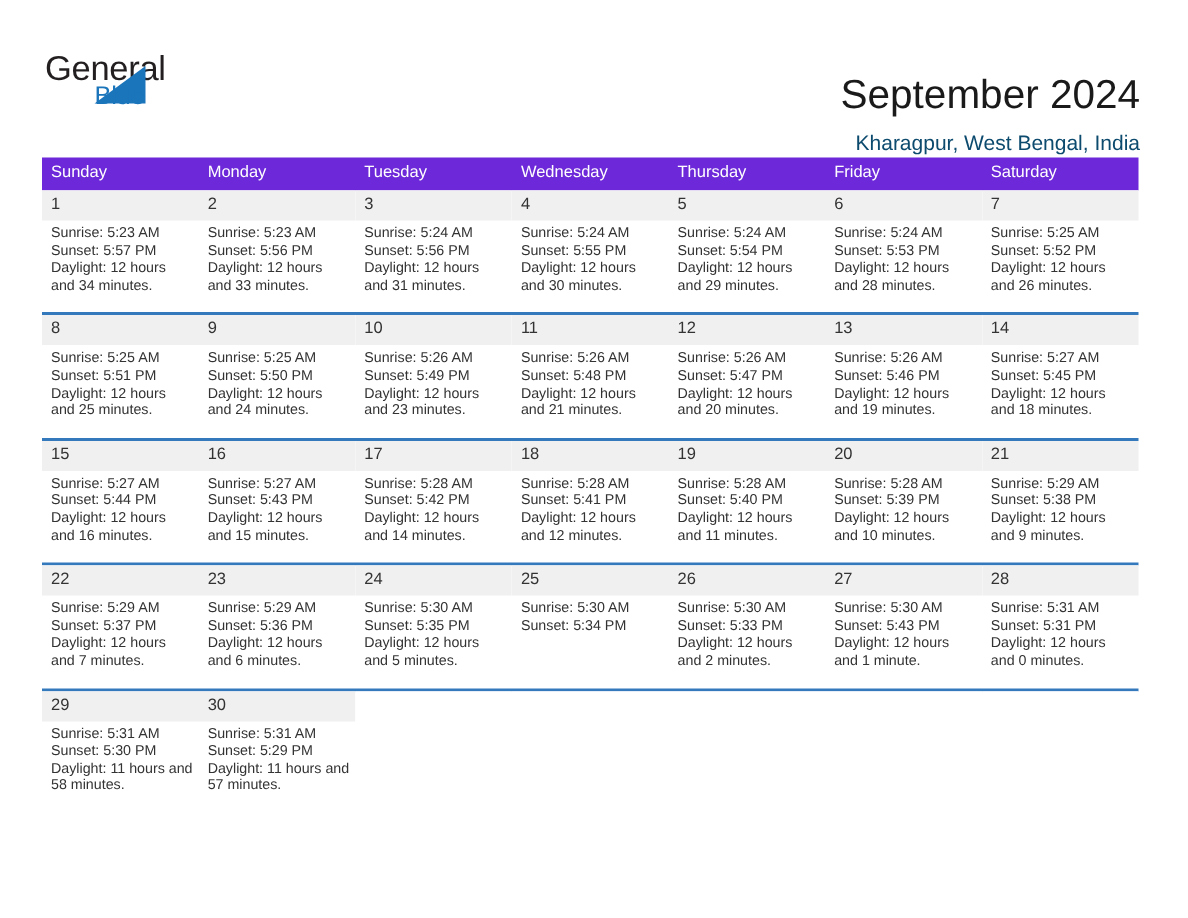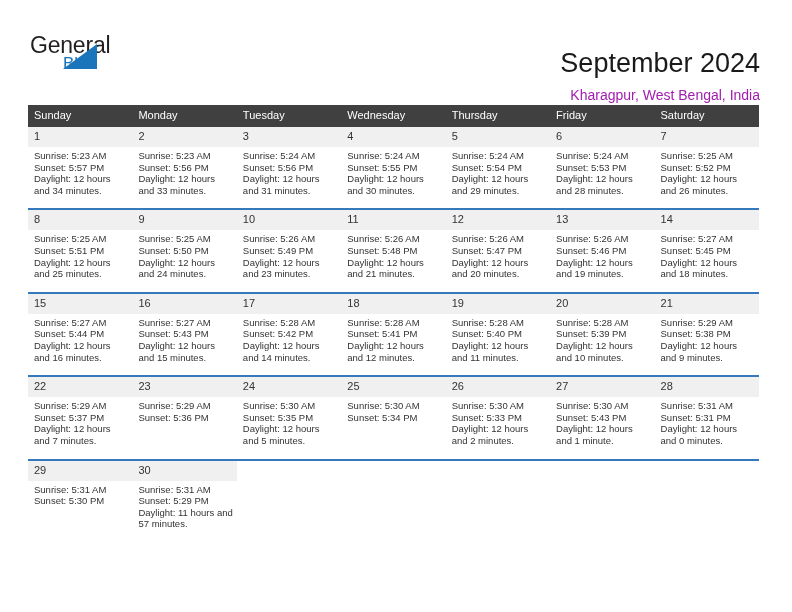--- a/index.html
+++ b/index.html
@@ -78,36 +78,36 @@
     font-size: 27px;
     line-height: 34px;
     color: #1a1a1a;
     font-weight: normal;
     white-space: nowrap;
     margin-top: 20px;
   }
   .cal-subtitle {
     font-size: 14px;
     line-height: 20px;
-    color: #a21caf;
+    color: #0c4a6e;
     margin-top: 5px;
     white-space: nowrap;
   }
 
   
   .calendar {
     position: absolute;
     left: 28px;
     top: 105px;
     width: 731px;
   }
   .weekday-row {
     display: flex;
     width: 100%;
-    background: #404040;
+    background: #6d28d9;
   }
   .weekday {
     flex: 1 1 0;
     min-width: 0;
     color: #ffffff;
     font-size: 11px;
     line-height: 13px;
     padding: 4px 0 5px 6px;
     box-sizing: border-box;
   }
@@ -368,20 +368,21 @@
           <div>Sunrise: 5:29 AM</div>
           <div>Sunset: 5:37 PM</div>
           <div class="daylight">Daylight: 12 hours and 7 minutes.</div>
         </div>
       </div>
       <div class="day-cell">
         <div class="day-number">23</div>
         <div class="day-info">
           <div>Sunrise: 5:29 AM</div>
           <div>Sunset: 5:36 PM</div>
+          <div class="daylight">Daylight: 12 hours and 6 minutes.</div>
         </div>
       </div>
       <div class="day-cell">
         <div class="day-number">24</div>
         <div class="day-info">
           <div>Sunrise: 5:30 AM</div>
           <div>Sunset: 5:35 PM</div>
           <div class="daylight">Daylight: 12 hours and 5 minutes.</div>
         </div>
       </div>
@@ -417,20 +418,21 @@
         </div>
       </div>
     </div>
 
     <div class="week-row">
       <div class="day-cell">
         <div class="day-number">29</div>
         <div class="day-info">
           <div>Sunrise: 5:31 AM</div>
           <div>Sunset: 5:30 PM</div>
+          <div class="daylight">Daylight: 11 hours and 58 minutes.</div>
         </div>
       </div>
       <div class="day-cell">
         <div class="day-number">30</div>
         <div class="day-info">
           <div>Sunrise: 5:31 AM</div>
           <div>Sunset: 5:29 PM</div>
           <div class="daylight">Daylight: 11 hours and 57 minutes.</div>
         </div>
       </div>

